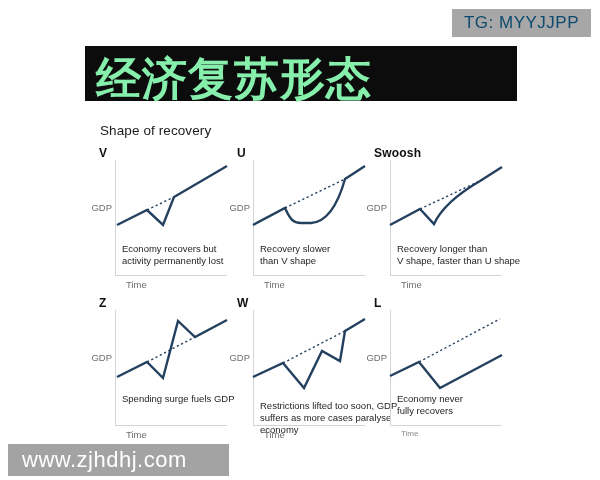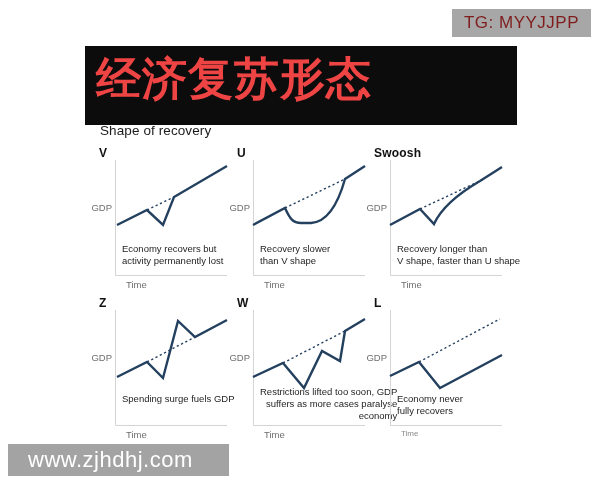--- a/index.html
+++ b/index.html
@@ -4,27 +4,27 @@
 <style>
   html,body{margin:0;padding:0;}
   body{
     width:600px;height:480px;position:relative;overflow:hidden;
     background:#ffffff;font-family:"Liberation Sans",sans-serif;
     -webkit-font-smoothing:antialiased;
   }
   
   .tg-badge{
     position:absolute;left:452px;top:9px;width:139px;height:28px;
-    background:#a7a7a7;color:#7f1d1d;font-size:17px;line-height:28px;
+    background:#a7a7a7;color:#0c4a6e;font-size:17px;line-height:28px;
     text-align:center;letter-spacing:0.5px;
   }
   
   .banner{
-    position:absolute;left:85px;top:46px;width:432px;height:79px;
-    background:#0c0c0c;color:#ef4444;
+    position:absolute;left:85px;top:46px;width:432px;height:55px;
+    background:#0c0c0c;color:#86efac;
   }
   .banner .banner-text{
     position:absolute;left:11px;top:2px;
     font-size:45px;font-weight:bold;line-height:61px;letter-spacing:1px;
     white-space:nowrap;
   }
   
   .subtitle{
     position:absolute;left:100px;top:123px;
     font-size:13.5px;font-weight:normal;color:#1c1c1c;letter-spacing:0.1px;
@@ -44,32 +44,32 @@
     font-size:9.5px;color:#6e6e6e;
   }
   .c-plot{position:absolute;left:27px;top:14px;width:112px;height:116px;overflow:visible;}
   .c-plot .axis{fill:none;stroke:#d4d4d4;stroke-width:1;}
   .c-plot .trend{fill:none;stroke:#24405f;stroke-width:1.4;stroke-dasharray:2.2 2.6;}
   .c-plot .line{fill:none;stroke:#24405f;stroke-width:2.4;}
   .c-caption{
     position:absolute;left:34px;top:97px;
     font-size:9.5px;line-height:12px;color:#1e1e1e;
   }
-  .c-caption.three{top:90px;text-align:right;}
+  .c-caption.three{top:104px;}
   .c-caption span{display:block;white-space:nowrap;}
   .c-time{
     position:absolute;left:38px;top:133px;width:112px;text-align:left;
     font-size:9.5px;color:#6e6e6e;
   }
   .c-time.faint{color:#8a8a8a;font-size:8px;}
   
   .watermark{
     position:absolute;left:8px;top:444px;width:221px;height:32px;
     background:#a3a3a3;color:#ffffff;font-size:22px;line-height:31px;
-    padding-left:20px;box-sizing:border-box;letter-spacing:0.5px;
+    padding-left:14px;box-sizing:border-box;letter-spacing:0.5px;
   }
 </style>
 </head>
 <body>
 
 <div class="tg-badge">TG: MYYJJPP</div>
 
 <div class="banner">
   <div class="banner-text">经济复苏形态</div>
 </div>

